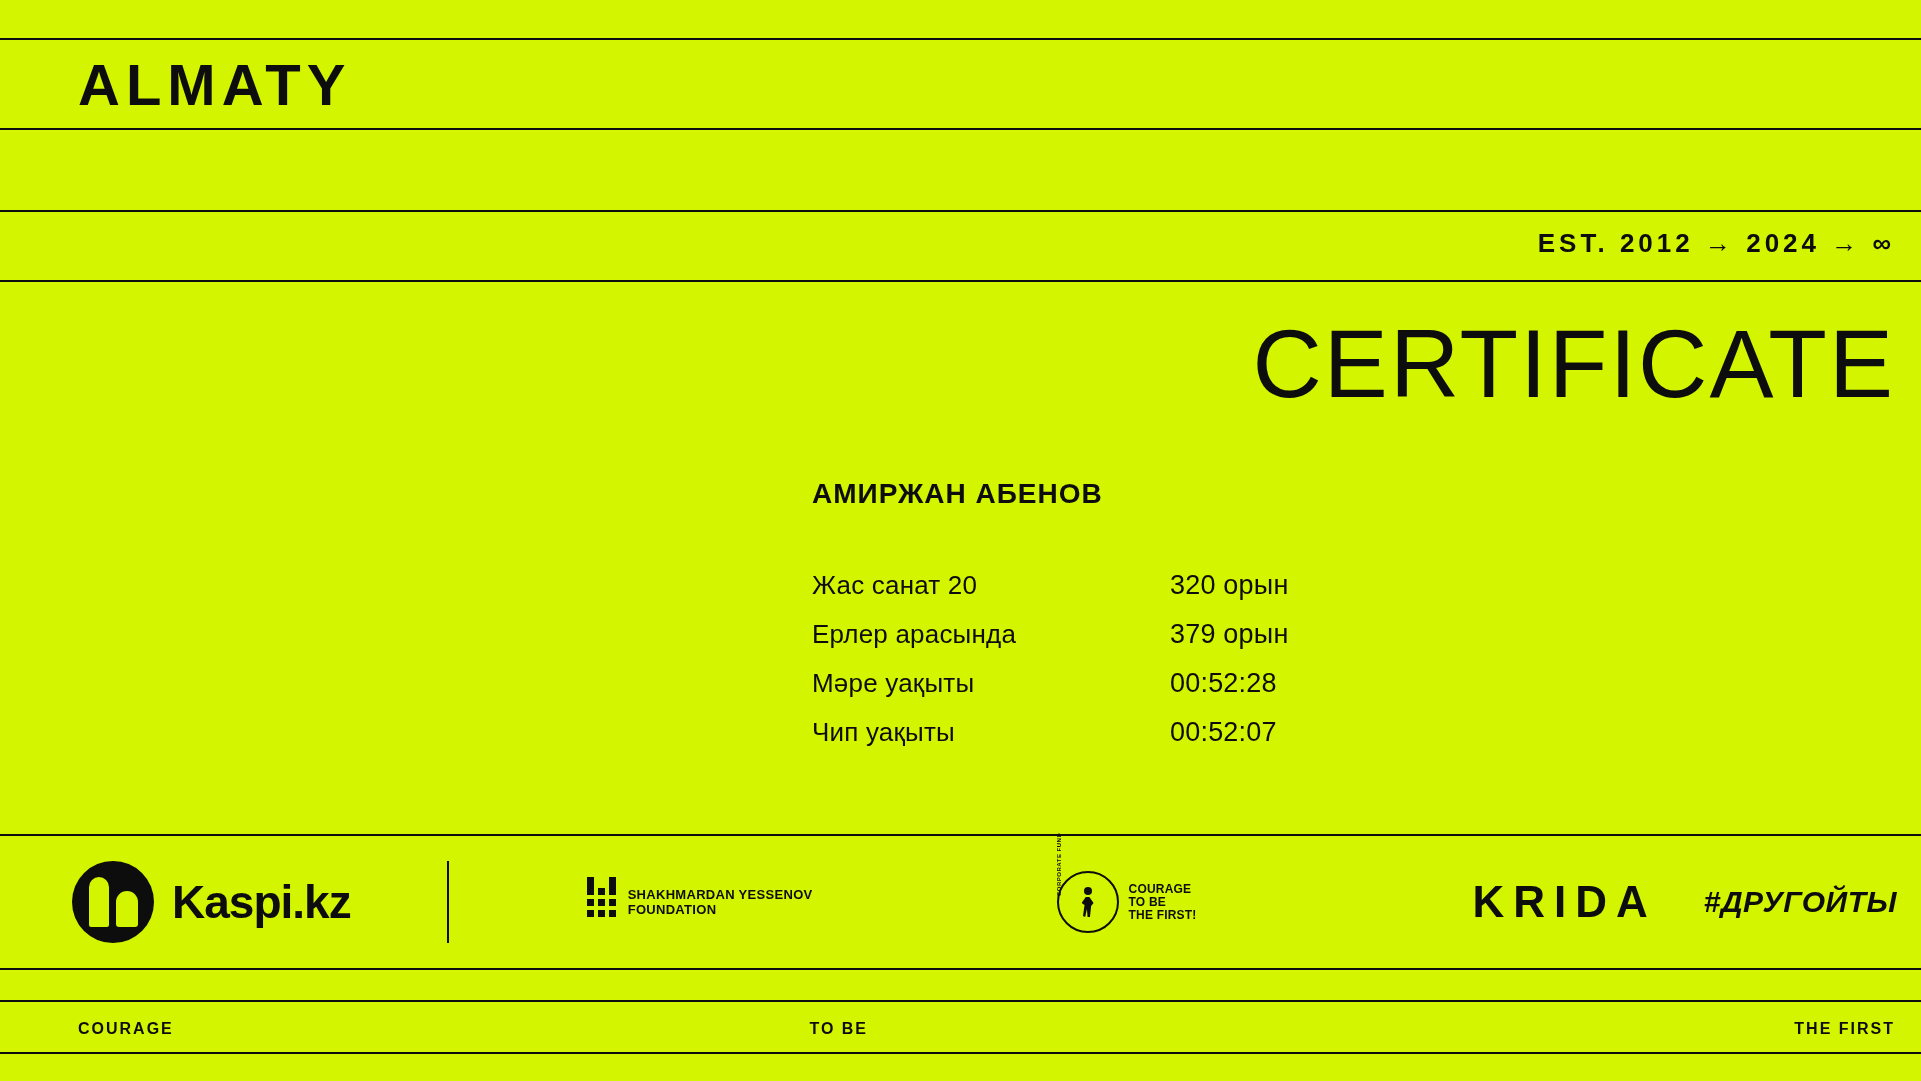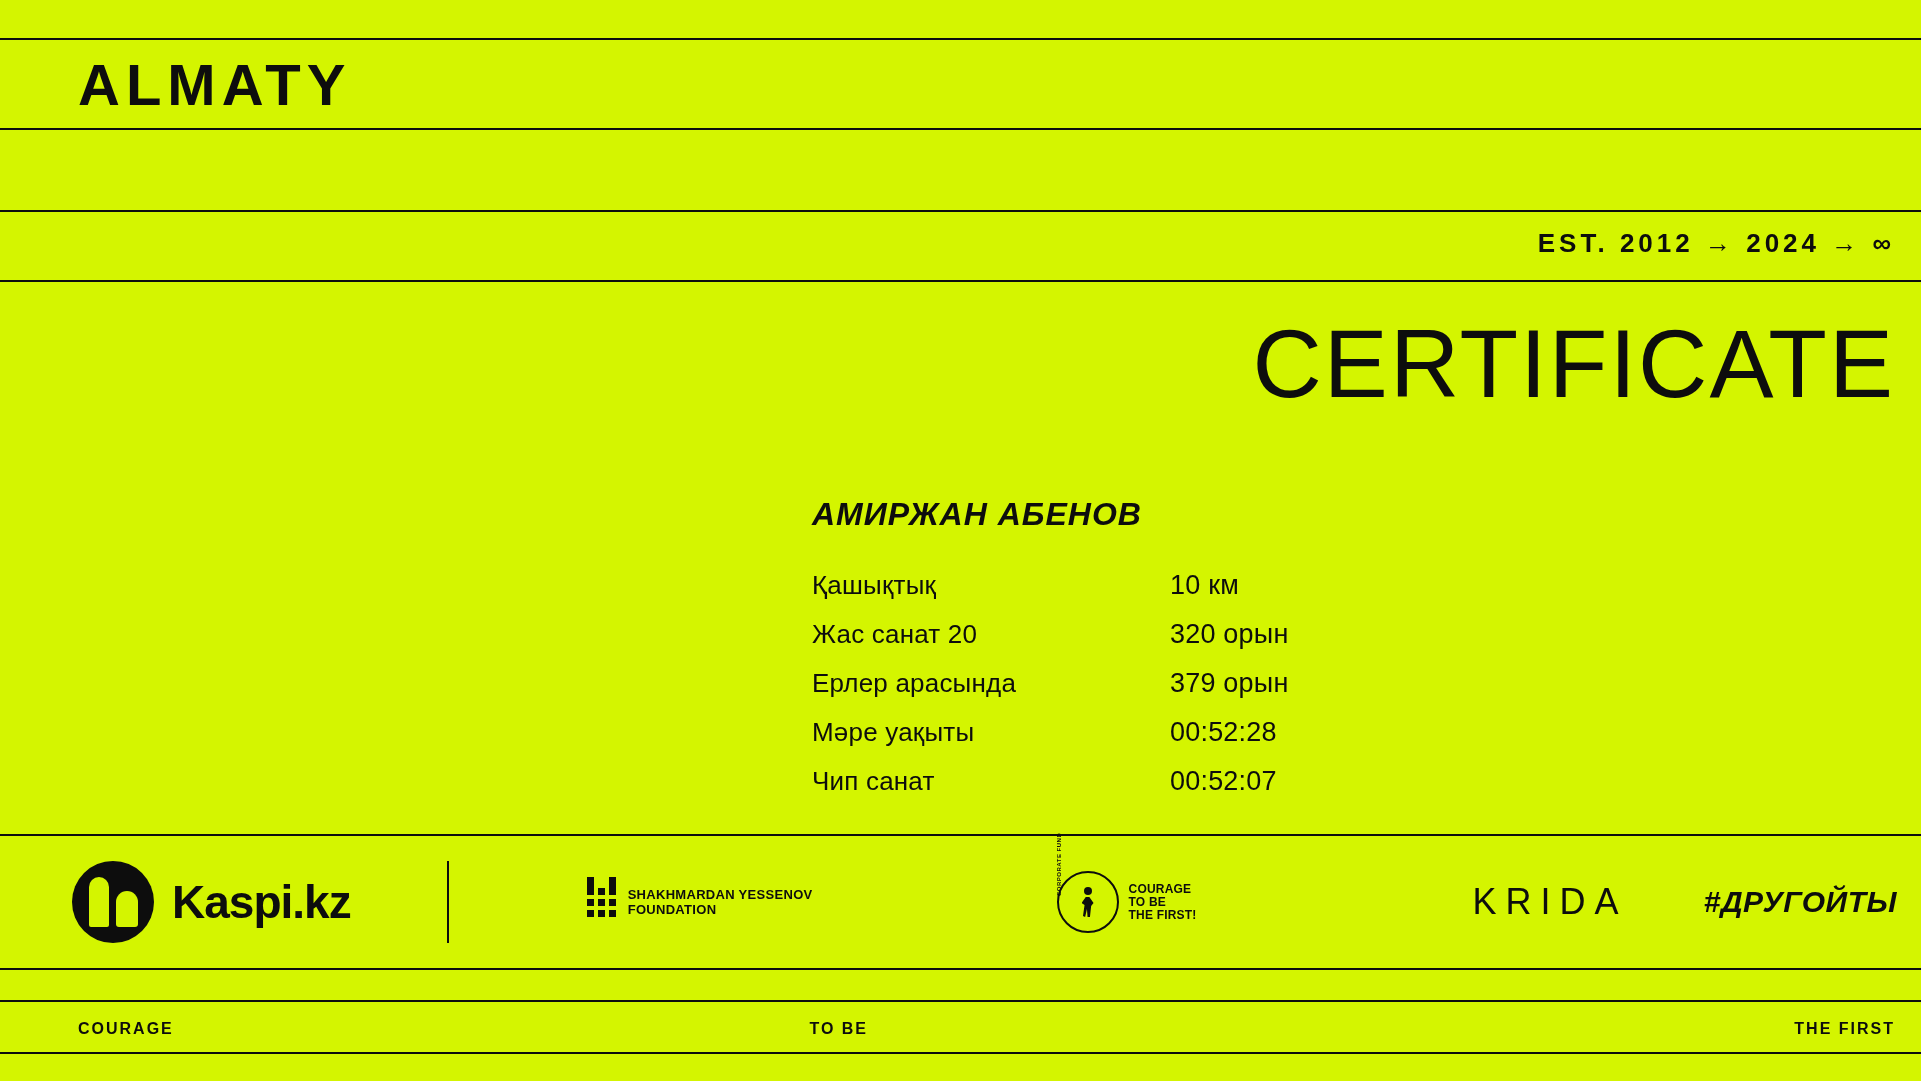--- a/index.html
+++ b/index.html
@@ -73,26 +73,25 @@
     font-size: 96px;
     font-weight: 400;
     letter-spacing: 2px;
     line-height: 104px;
     text-align: right;
   }
 
   
   .athlete-name {
     position: absolute;
-    top: 496px;
+    top: 478px;
     left: 812px;
-    font-size: 32px;
+    font-size: 28px;
     font-weight: 700;
     letter-spacing: 1px;
-    font-style: italic;
   }
 
   
   .results {
     position: absolute;
     top: 570px;
     left: 812px;
     width: 760px;
   }
   .results-row {
@@ -251,22 +250,22 @@
   .corporate-text {
     font-size: 12px;
     font-weight: 700;
     line-height: 13px;
     margin-left: 10px;
     letter-spacing: 0.2px;
   }
 
   .krida {
     margin-left: 236px;
-    font-size: 36px;
-    font-weight: 400;
+    font-size: 44px;
+    font-weight: 700;
     letter-spacing: 9px;
   }
 
   .drugoyty {
     margin-left: auto;
     margin-right: 24px;
     font-size: 30px;
     font-weight: 700;
     font-style: italic;
     letter-spacing: 0.5px;
@@ -299,37 +298,33 @@
 
   <div class="header-almaty">ALMATY</div>
   <div class="header-est">EST. 2012 → 2024 → ∞</div>
 
   <div class="title">CERTIFICATE</div>
 
   <div class="athlete-name">АМИРЖАН АБЕНОВ</div>
 
   <div class="results">
     <div class="results-row">
-      <div class="results-label">Қашықтық</div>
-      <div class="results-value">10 км</div>
-    </div>
-    <div class="results-row">
       <div class="results-label">Жас санат 20</div>
       <div class="results-value">320 орын</div>
     </div>
     <div class="results-row">
       <div class="results-label">Ерлер арасында</div>
       <div class="results-value">379 орын</div>
     </div>
     <div class="results-row">
       <div class="results-label">Мәре уақыты</div>
       <div class="results-value">00:52:28</div>
     </div>
     <div class="results-row">
-      <div class="results-label">Чип санат</div>
+      <div class="results-label">Чип уақыты</div>
       <div class="results-value">00:52:07</div>
     </div>
   </div>
 
   <div class="rule r5"></div>
 
   <div class="sponsors">
 
     <div class="kaspi">
       <div class="kaspi-mark"></div>

